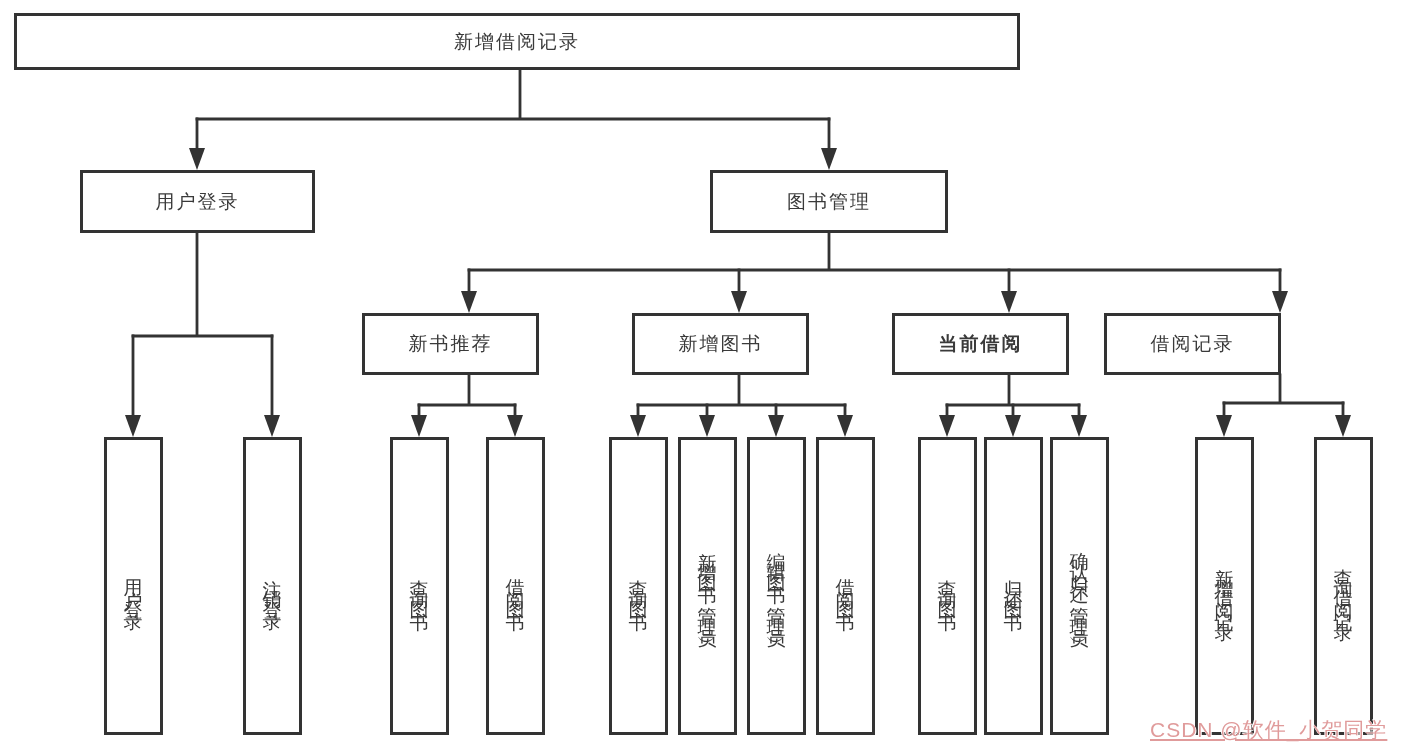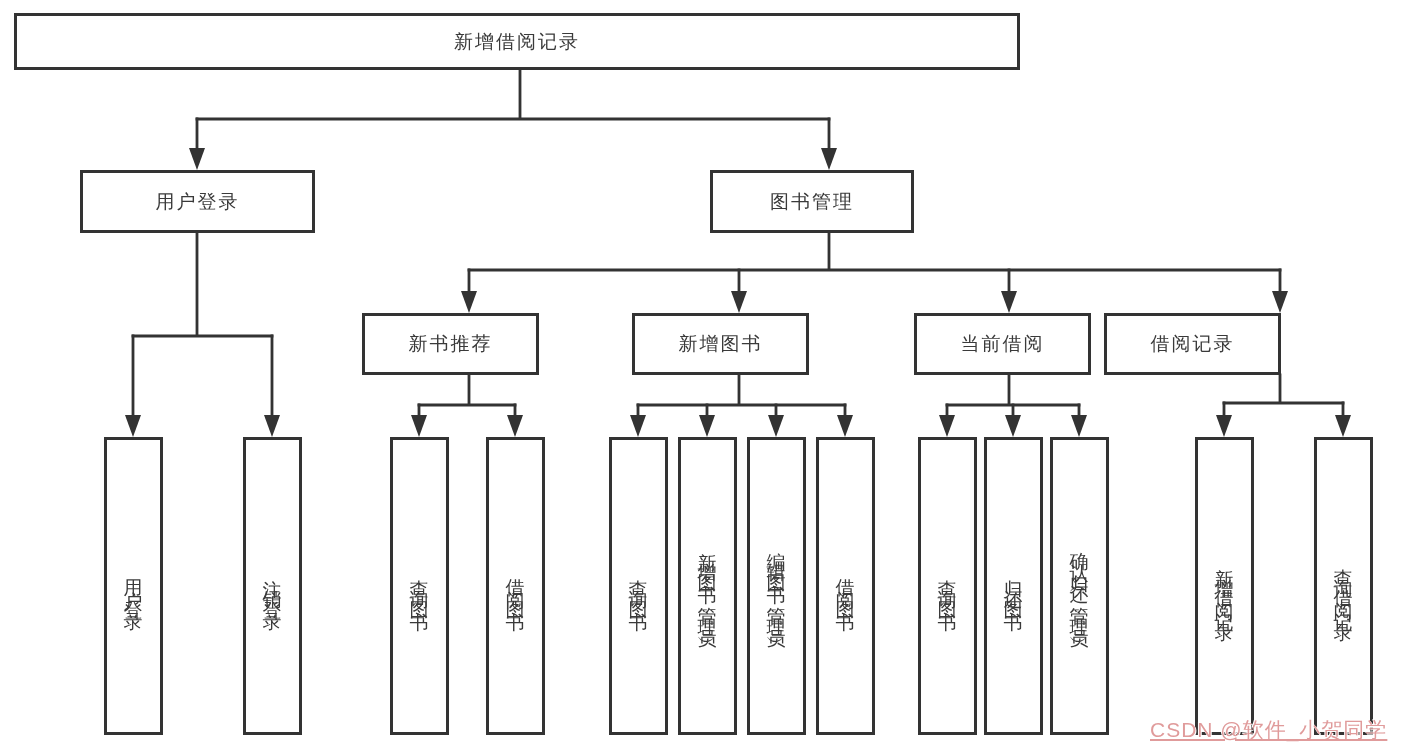--- a/index.html
+++ b/index.html
@@ -21,26 +21,26 @@
     writing-mode:vertical-rl;
     text-orientation:mixed;
     letter-spacing:11px;
     font-size:19px;
     line-height:1;
   }
   
   .b-root{left:14px;top:13px;width:1006px;height:57px;}
   
   .b-userlogin{left:80px;top:170px;width:235px;height:63px;}
-  .b-bookmgmt{left:710px;top:170px;width:204px;height:63px;align-items:center;}
+  .b-bookmgmt{left:710px;top:170px;width:238px;height:63px;align-items:center;}
   
   .b-l3{top:313px;height:62px;width:177px;}
   .b-newbook{left:362px;}
   .b-bookborrow{left:632px;}
-  .b-currentborrow{left:914px;}
+  .b-currentborrow{left:892px;font-weight:bold;}
   .b-borrowrecord{left:1104px;}
   
   .b-leaf{top:437px;height:298px;width:59px;}
   .x1{left:104px;} .x2{left:243px;}
   .x3{left:390px;} .x4{left:486px;}
   .x5{left:609px;} .x6{left:678px;} .x7{left:747px;} .x8{left:816px;}
   .x9{left:918px;} .x10{left:984px;} .x11{left:1050px;}
   .x12{left:1195px;} .x13{left:1314px;}
   .watermark{
     position:absolute;left:1150px;top:716px;width:245px;

